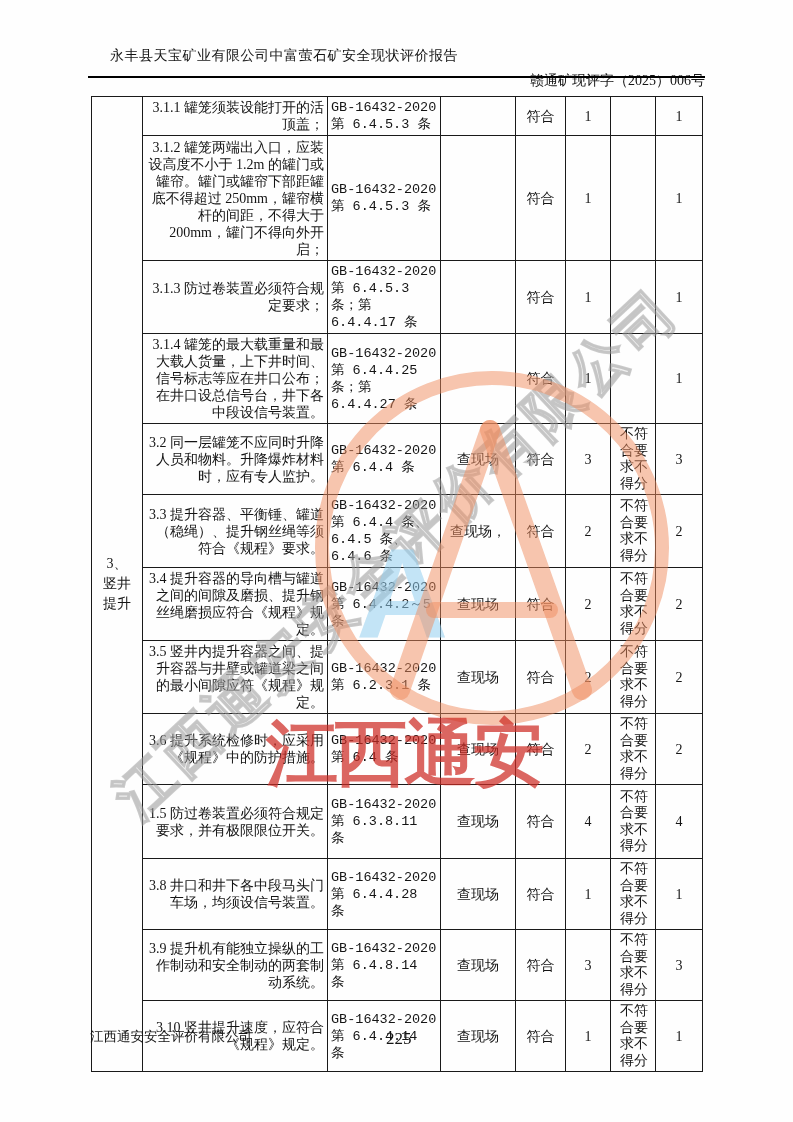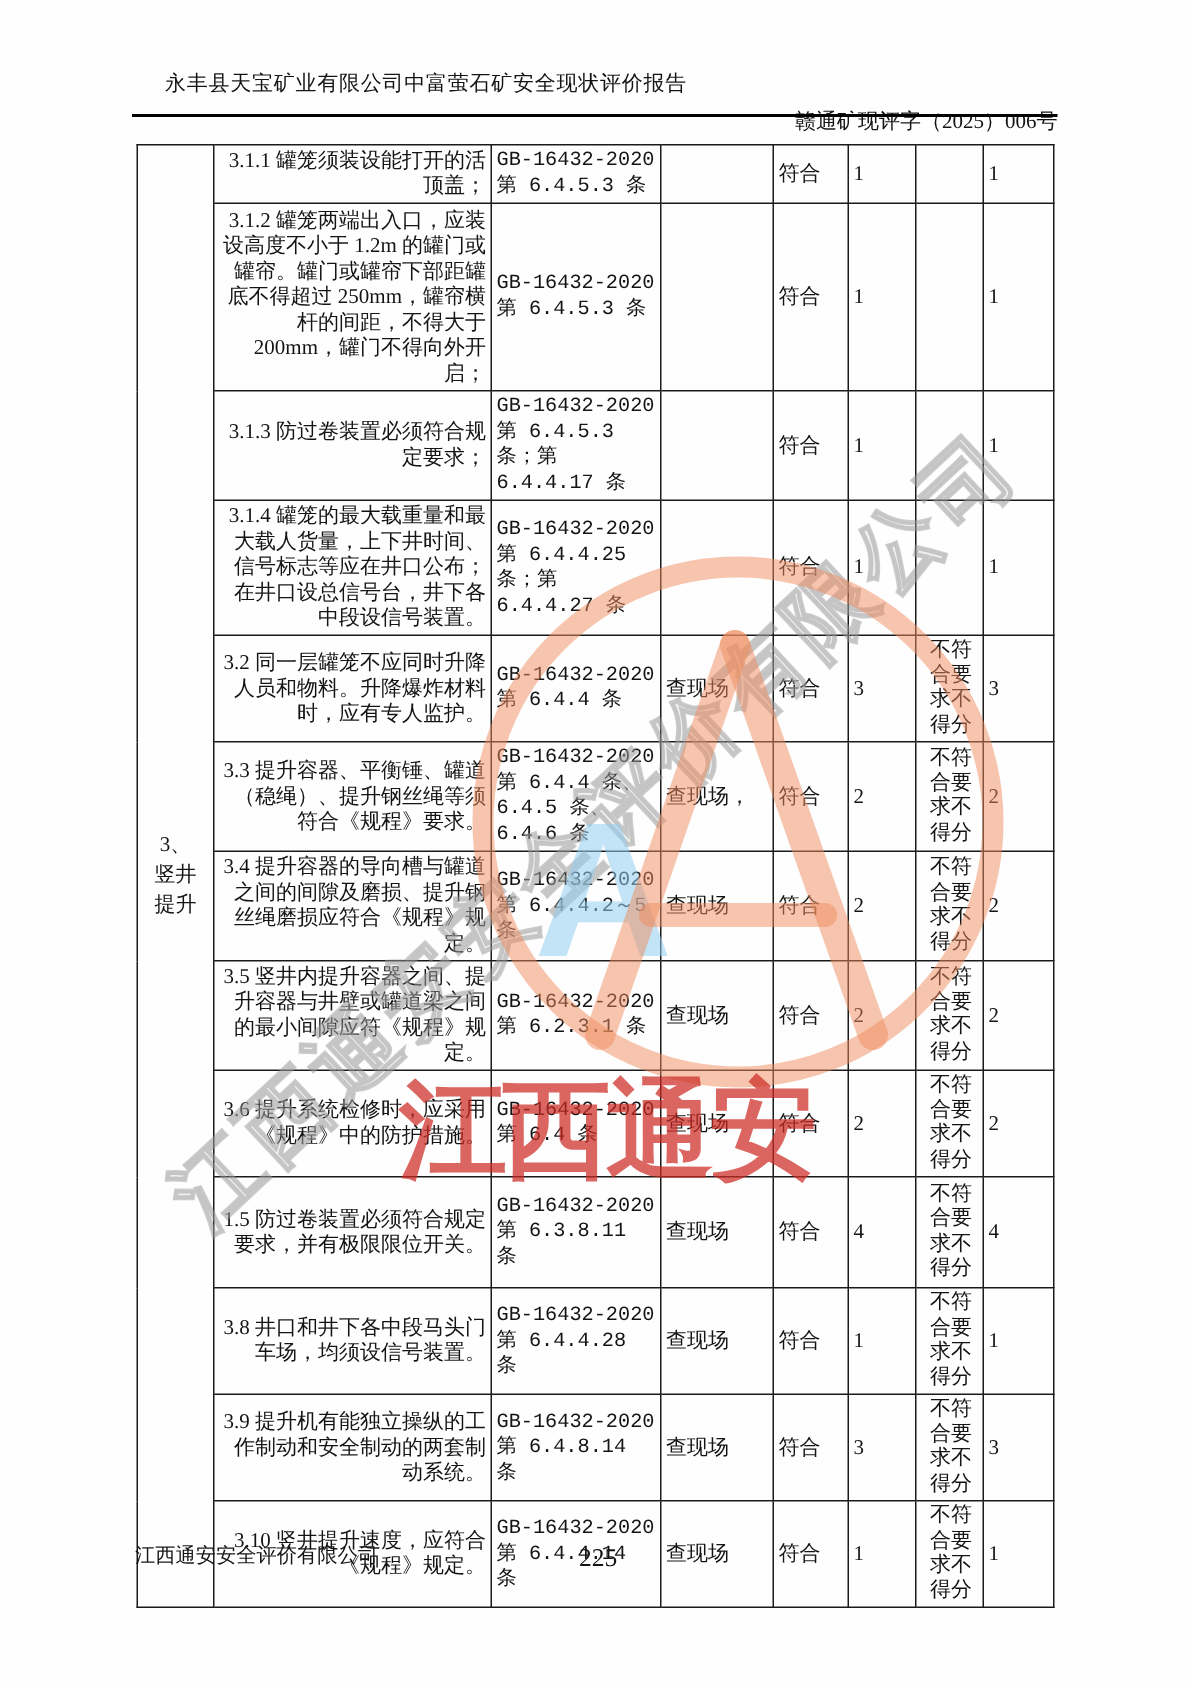--- a/index.html
+++ b/index.html
@@ -23,21 +23,21 @@
   }
   table.eval td{
     border:1px solid #1a1a1a;
     vertical-align:middle;
     padding:2px 3px;
     overflow:hidden;
   }
   td.c-cat{vertical-align:top;text-align:center;padding-top:26px;line-height:20px;}
   td.c-item{text-align:right;padding:2px 4px;}
   td.c-std{text-align:left;padding:2px 2px 2px 5px;font-size:13.5px;font-family:Liberation Mono, monospace;}
-  td.c-method,td.c-result,td.c-score,td.c-final{}
+  td.c-method,td.c-result,td.c-score,td.c-final{text-align:center;}
   td.c-deduct{text-align:center;padding:1px 0;}
   .deduct-inner{width:30px;margin:0 auto;line-height:16.5px;text-align:right;}
   tr.r1{height:33px}tr.r2{height:125px}tr.r3{height:50px}tr.r4{height:81px}
   tr.r5{height:66px}tr.r6{height:71px}tr.r7{height:70px}tr.r8{height:70px}
   tr.r9{height:68px}tr.r10{height:74px}tr.r11{height:67px}tr.r12{height:70px}
   tr.r13{height:70px}
   
   .ftr-company{position:absolute;left:90px;top:1028px;font-size:13.5px;white-space:nowrap;}
   .ftr-page{position:absolute;left:386px;top:1029px;font-size:17px;}
   

